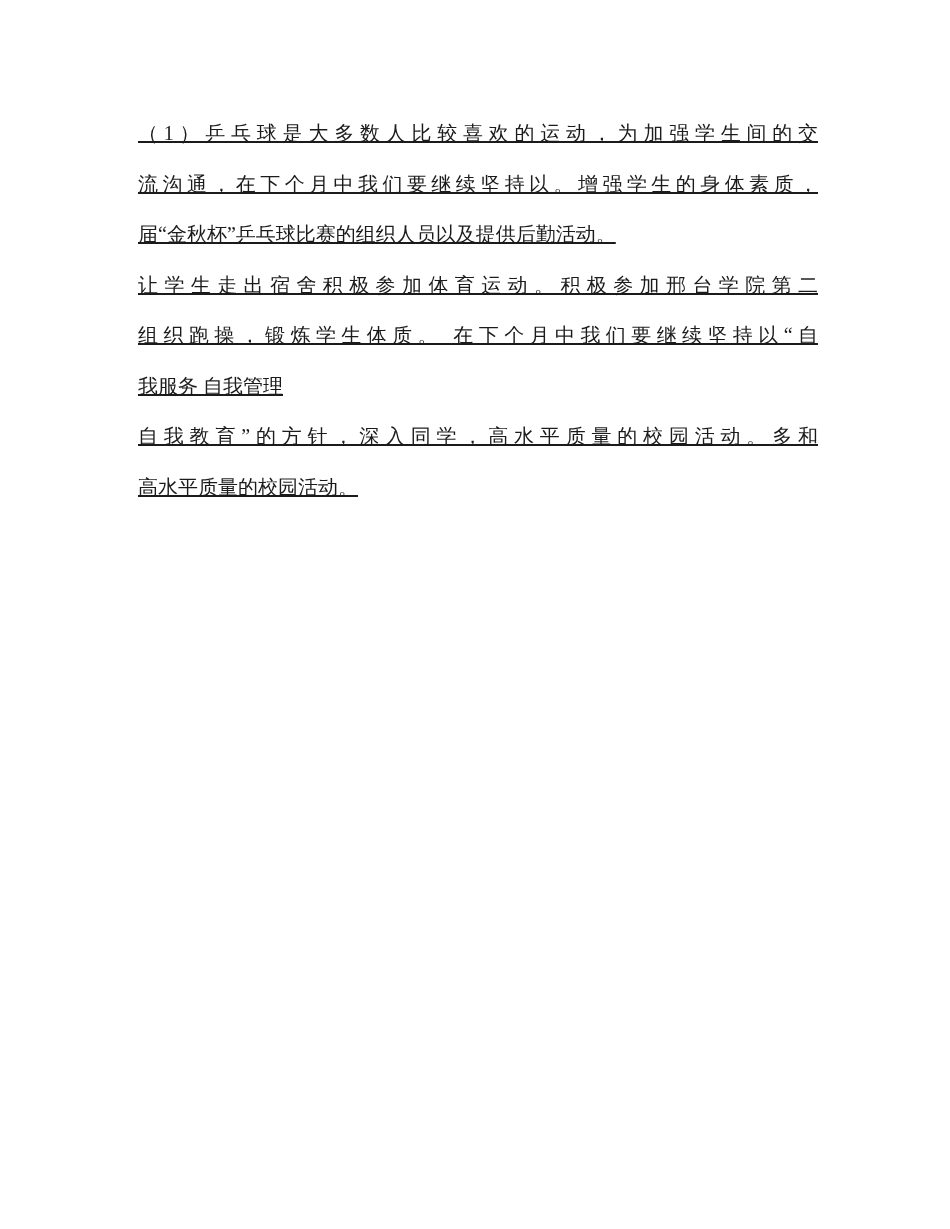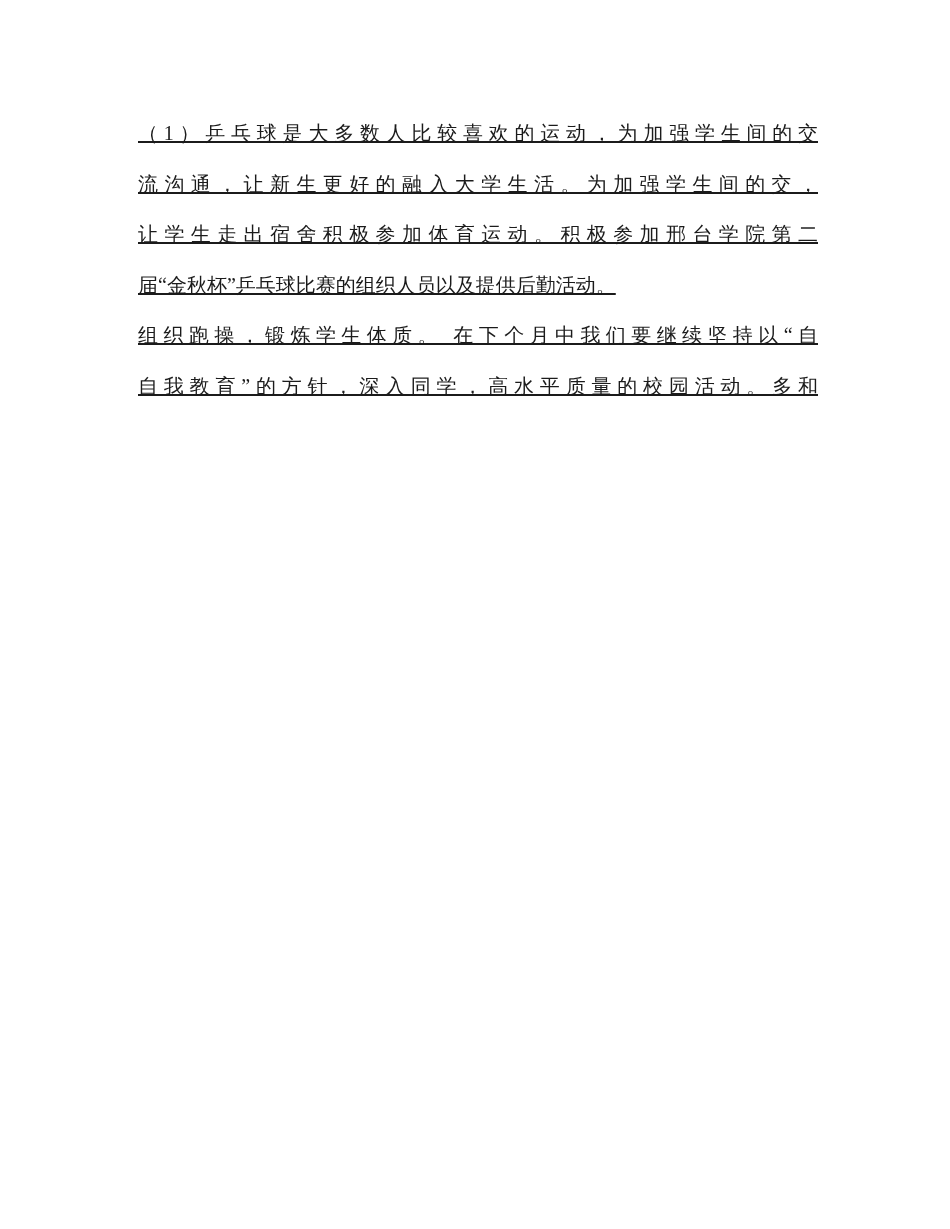--- a/index.html
+++ b/index.html
@@ -43,19 +43,21 @@
     text-align: justify;
     text-align-last: justify;
   }
 </style>
 </head>
 <body>
 
 <div class="doc-page">
   <div class="doc-body">
     <div class="text-line justify">（1）乒乓球是大多数人比较喜欢的运动，为加强学生间的交</div>
-    <div class="text-line justify">流沟通，让新生更好的融入大学生活。为加强学生间的交，</div>
+    <div class="text-line justify">流沟通，在下个月中我们要继续坚持以。增强学生的身体素质，</div>
+    <div class="text-line">届“金秋杯”乒乓球比赛的组织人员以及提供后勤活动。</div>
     <div class="text-line justify">让学生走出宿舍积极参加体育运动。积极参加邢台学院第二</div>
-    <div class="text-line">届“金秋杯”乒乓球比赛的组织人员以及提供后勤活动。</div>
     <div class="text-line justify">组织跑操，锻炼学生体质。 在下个月中我们要继续坚持以“自</div>
+    <div class="text-line">我服务 自我管理</div>
     <div class="text-line justify">自我教育”的方针，深入同学，高水平质量的校园活动。多和</div>
+    <div class="text-line">高水平质量的校园活动。</div>
   </div>
 </div>
 
 </body></html>

